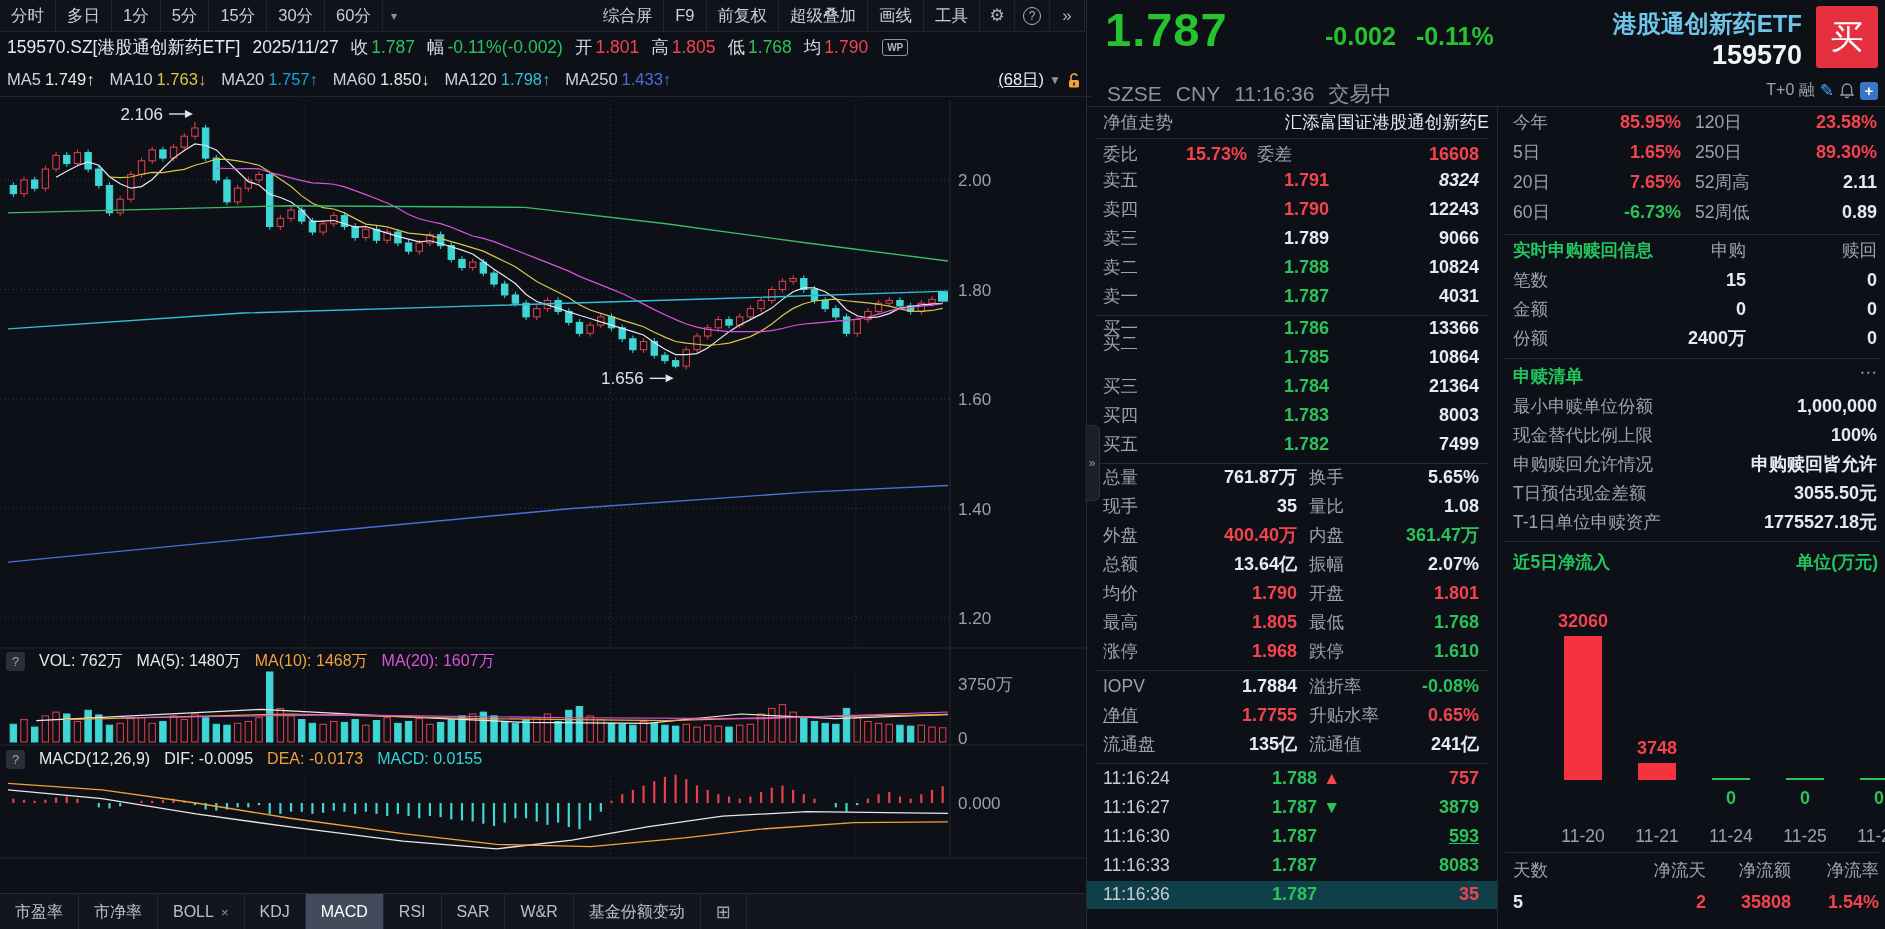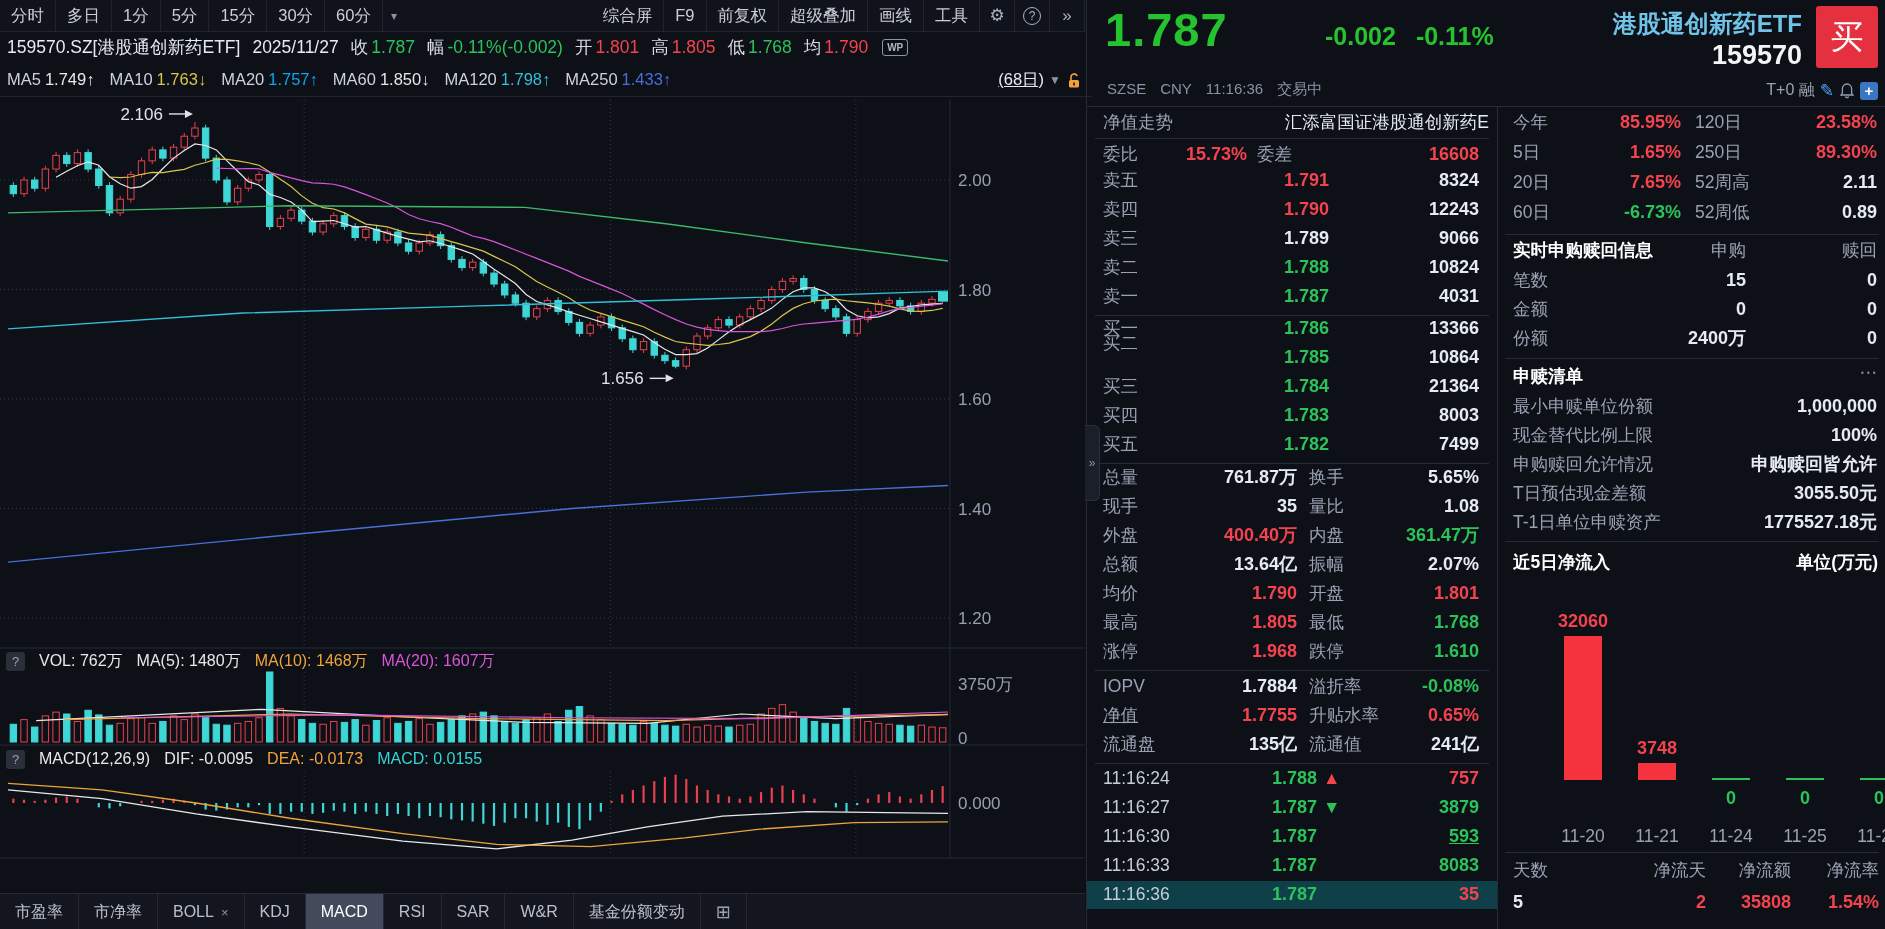--- a/index.html
+++ b/index.html
@@ -44,30 +44,30 @@
             color:#8a93a6;font-size:12px;z-index:5}
   
   #quote-panel{position:absolute;left:1086px;top:0;width:799px;height:929px;border-left:1px solid #262b38}
   .q{white-space:nowrap;font-size:17.5px;line-height:1.15}
   .num{font-weight:600;font-size:18px}
   .qdiv{position:absolute;height:1px;background:#262b38}
   .qvdiv{position:absolute;width:1px;background:#262b38}
   .qp-price{position:absolute;left:18px;top:2px;font-size:47px;font-weight:700;color:#25c42f;letter-spacing:1px}
   .qp-chg{position:absolute;left:238px;top:22px;font-size:25px;font-weight:600;color:#25c42f}
   .qp-chg span{margin-right:20px}
-  .qp-status{position:absolute;left:20px;top:80px;color:#8a93a6;font-size:15px}
+  .qp-status{position:absolute;left:20px;top:80px;color:#8a93a6;font-size:21px}
   .qp-status span{margin-right:14px}
   .qp-name{position:absolute;right:84px;top:8px;font-size:24px;font-weight:700;color:#6fc4e8}
   .qp-code{position:absolute;right:84px;top:40px;font-size:27px;font-weight:600;color:#f2f4f8}
   .qp-buy{position:absolute;right:8px;top:6px;width:62px;height:62px;background:#e53040;border:none;border-radius:3px;
           color:#fff;font-size:33px;font-family:inherit;cursor:pointer}
   .qp-badges{position:absolute;right:8px;top:80px;display:flex;align-items:center;gap:5px;color:#9aa3b0;font-size:16px}
   .icon-pencil{color:#4da3ff;font-size:17px}
   .icon-plus{width:18px;height:18px;background:#3a77c2;color:#fff;border-radius:3px;display:flex;align-items:center;justify-content:center;font-size:15px;font-weight:700}
-  .bold{font-weight:700;color:#ffffff}
+  .bold{font-weight:700;color:#22c55e}
   .time{color:#c6ccd8}
   .hl-row{position:absolute;left:0;width:410px;height:28px;background:#0f4049}
 </style>
 </head>
 <body>
 
 <div id="app">
   <div id="chart-panel">
     <svg id="chart-svg" width="1086" height="929">
         <line x1="0" y1="180" x2="950" y2="180" stroke="#333a49" stroke-dasharray="1 3"></line>
@@ -587,21 +587,21 @@
         <div class="qdiv" style="left: 0px; top: 106px; width: 799px;"></div>
         <div class="q lab" style="position: absolute; left: 16px; top: 112px; text-align: left;">净值走势</div>
         <div class="q c-w" style="position: absolute; left: 90px; top: 112px; width: 312px; text-align: right;">汇添富国证港股通创新药E</div>
         <div class="qdiv" style="left: 8px; top: 138px; width: 394px;"></div>
         <div class="q lab" style="position: absolute; left: 16px; top: 144px; text-align: left;">委比</div>
         <div class="q num c-r" style="position: absolute; left: 60px; top: 144px; width: 100px; text-align: right;">15.73%</div>
         <div class="q lab" style="position: absolute; left: 170px; top: 144px; text-align: left;">委差</div>
         <div class="q num c-r" style="position: absolute; left: 250px; top: 144px; width: 142px; text-align: right;">16608</div>
         <div class="q lab" style="position: absolute; left: 16px; top: 170px; text-align: left;">卖五</div>
         <div class="q num c-r" style="position: absolute; left: 100px; top: 170px; width: 142px; text-align: right;">1.791</div>
-        <div class="q num c-w" style="position: absolute; left: 250px; top: 170px; width: 142px; text-align: right;">8324</div>
+        <div class="q num c-w" style="position: absolute; left: 250px; top: 170px; width: 142px; text-align: right; font-style: italic;">8324</div>
         <div class="q lab" style="position: absolute; left: 16px; top: 199px; text-align: left;">卖四</div>
         <div class="q num c-r" style="position: absolute; left: 100px; top: 199px; width: 142px; text-align: right;">1.790</div>
         <div class="q num c-w" style="position: absolute; left: 250px; top: 199px; width: 142px; text-align: right;">12243</div>
         <div class="q lab" style="position: absolute; left: 16px; top: 228px; text-align: left;">卖三</div>
         <div class="q num c-w" style="position: absolute; left: 100px; top: 228px; width: 142px; text-align: right;">1.789</div>
         <div class="q num c-w" style="position: absolute; left: 250px; top: 228px; width: 142px; text-align: right;">9066</div>
         <div class="q lab" style="position: absolute; left: 16px; top: 257px; text-align: left;">卖二</div>
         <div class="q num c-g" style="position: absolute; left: 100px; top: 257px; width: 142px; text-align: right;">1.788</div>
         <div class="q num c-w" style="position: absolute; left: 250px; top: 257px; width: 142px; text-align: right;">10824</div>
         <div class="q lab" style="position: absolute; left: 16px; top: 286px; text-align: left;">卖一</div>

